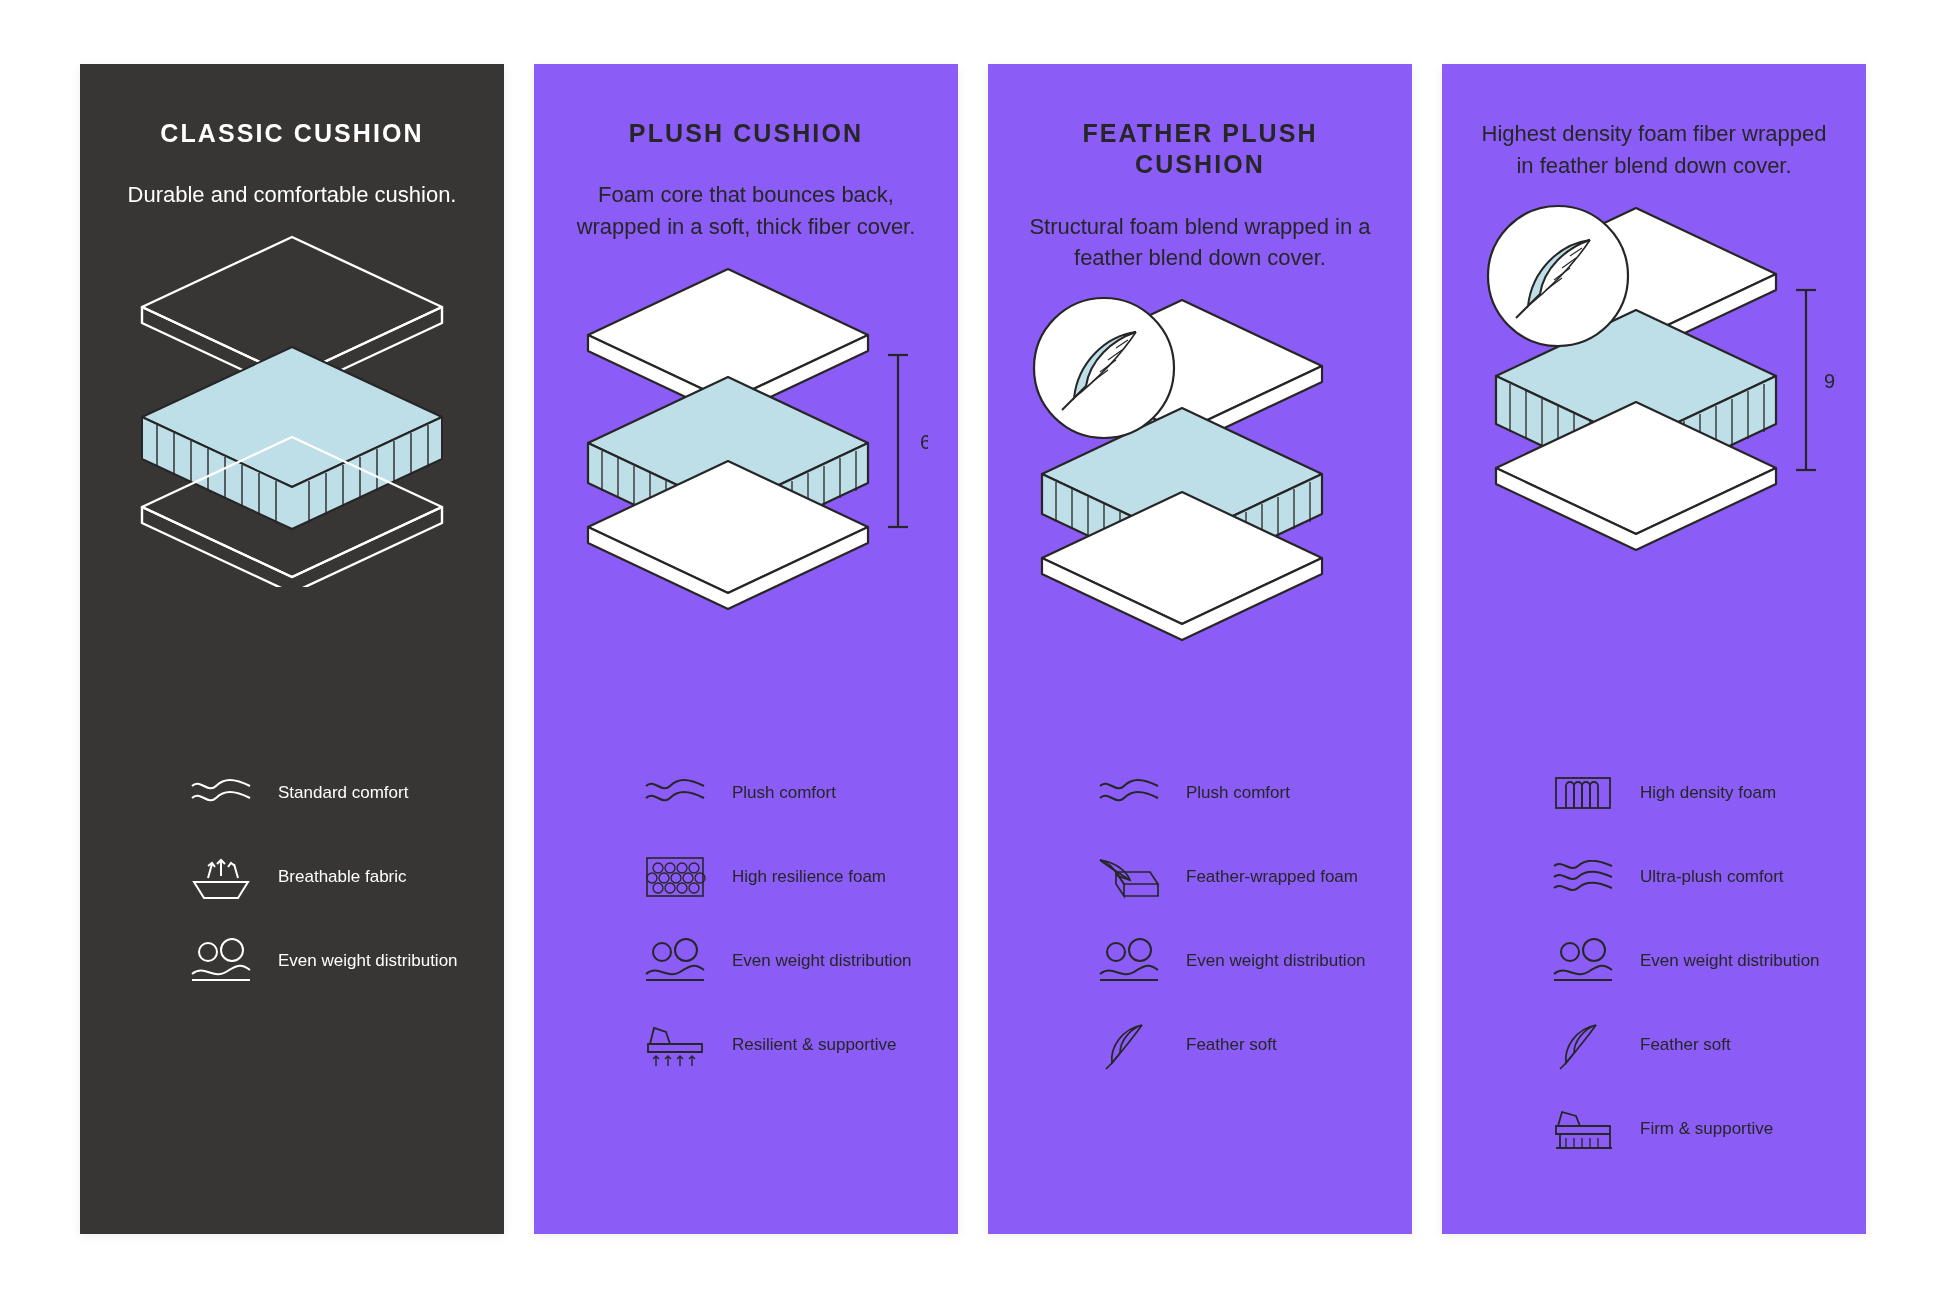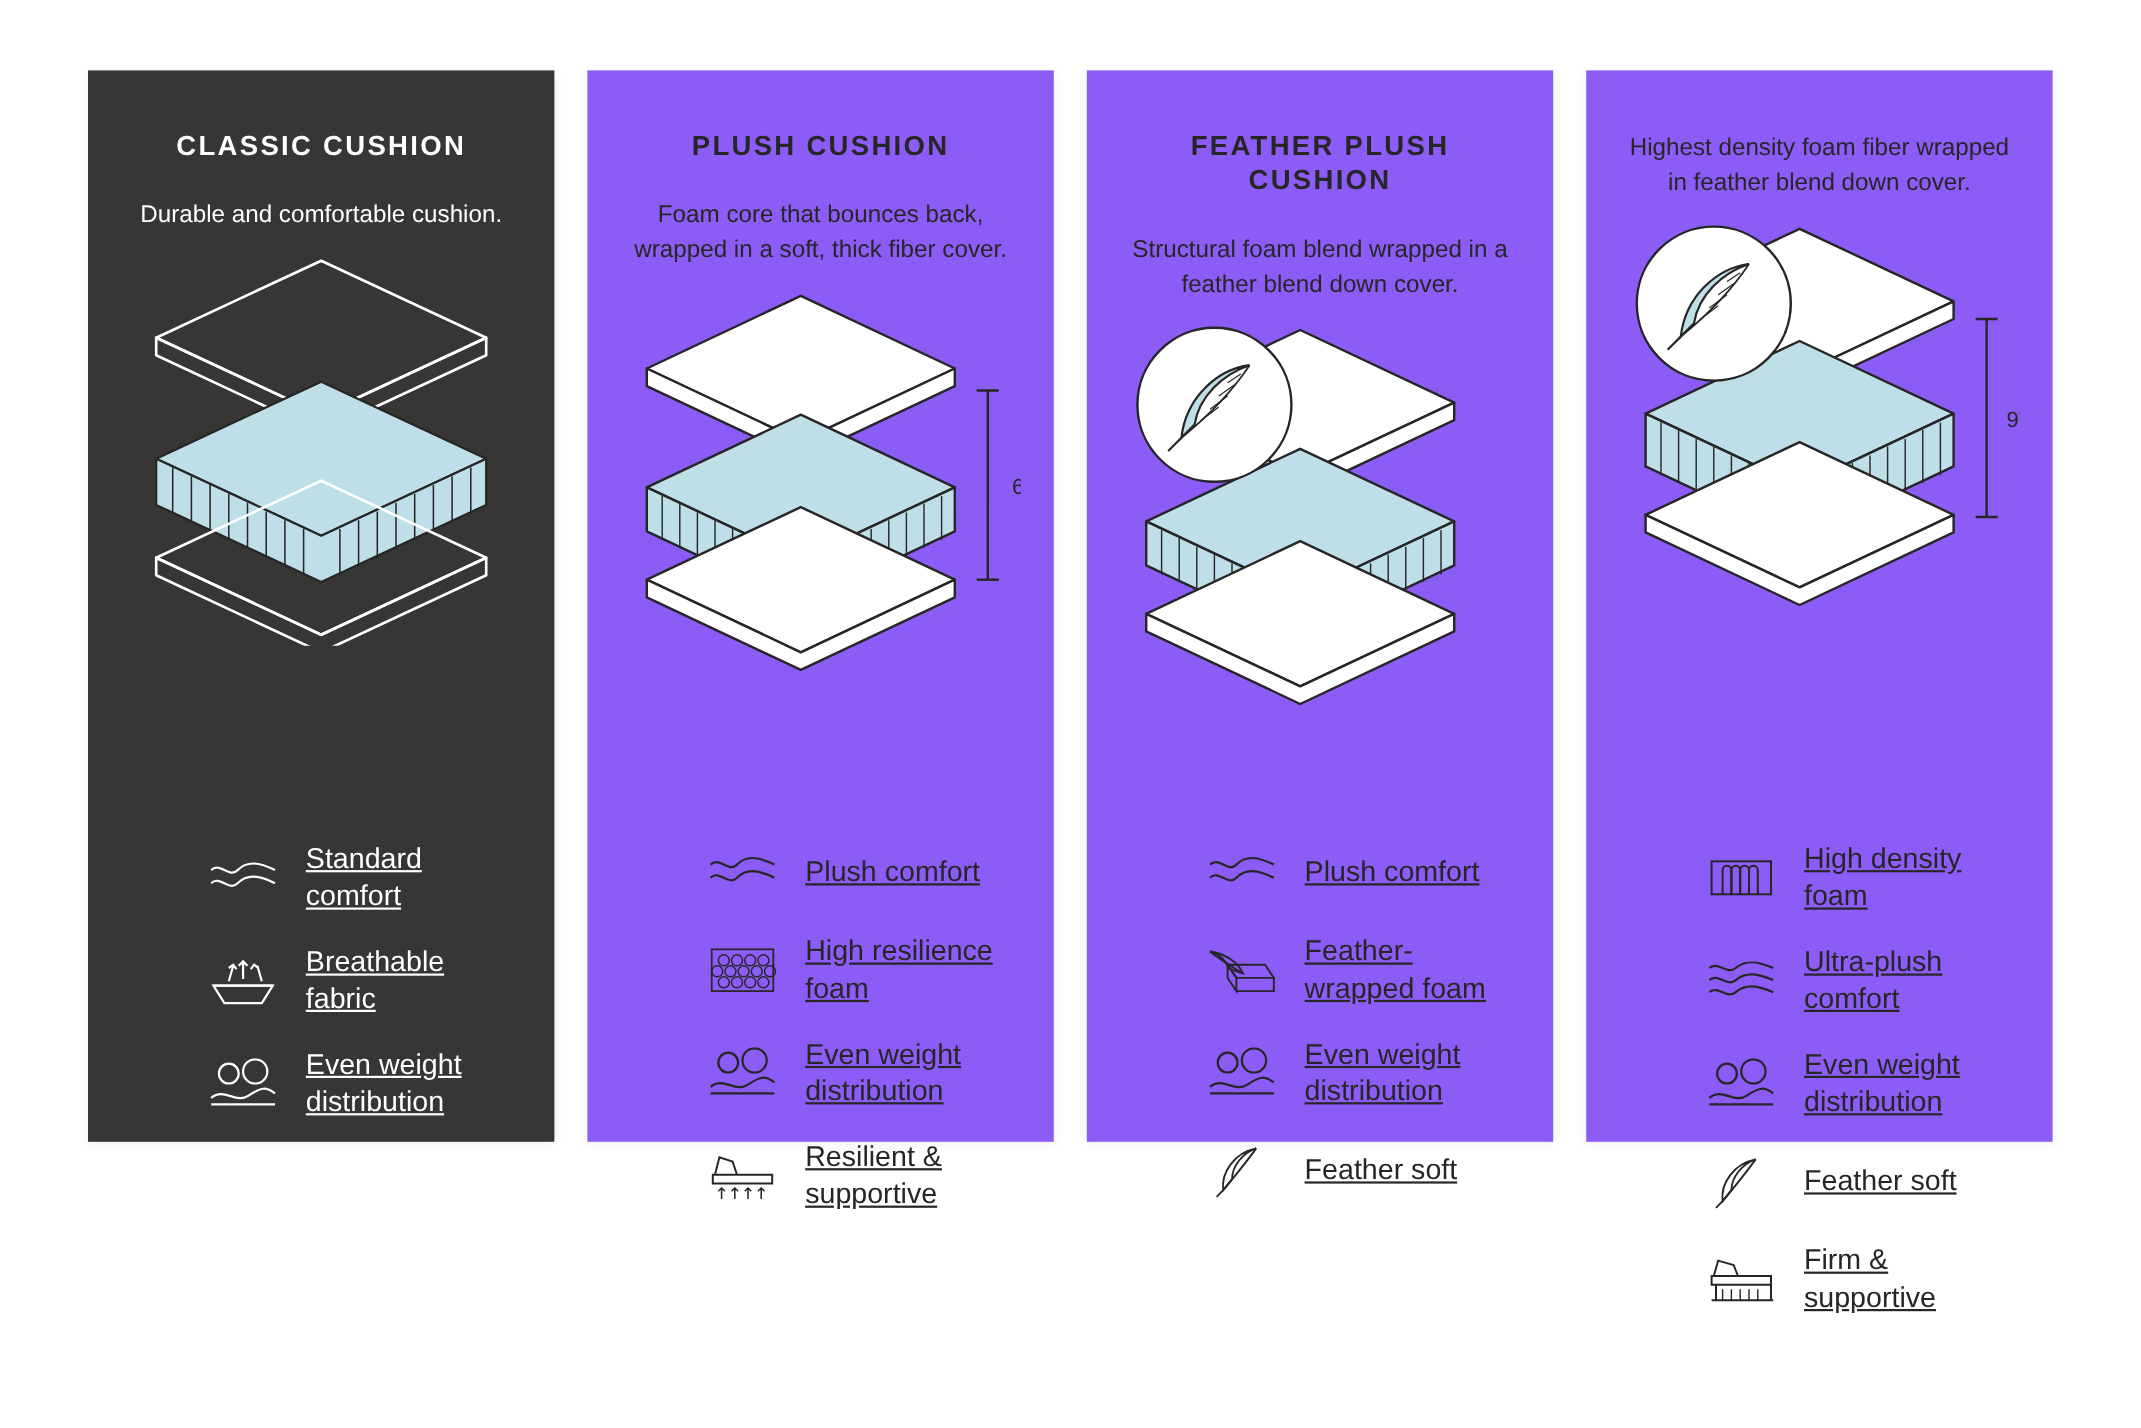--- a/index.html
+++ b/index.html
@@ -19,21 +19,21 @@
     height: 1298px;
     display: flex;
     justify-content: center;
     align-items: flex-start;
     gap: 30px;
     padding-top: 64px;
     box-sizing: border-box;
   }
   .card {
     width: 424px;
-    height: 974px;
+    height: 1170px;
     box-sizing: border-box;
     position: relative;
     padding: 54px 34px 0 34px;
     box-shadow: 0 2px 10px rgba(0,0,0,0.07);
   }
   .card.dark {
     background: #373634;
     color: #ffffff;
   }
   .card.light {
@@ -77,24 +77,23 @@
   }
   .feature .ficon {
     width: 66px;
     min-width: 66px;
     height: 52px;
     display: flex;
     align-items: center;
     justify-content: center;
   }
   .feature .flabel {
-    font-size: 26px;
+    font-size: 17px;
     line-height: 1.3;
     max-width: 240px;
-    text-decoration: underline;
   }
   .card.dark .feature .flabel { color: #ffffff; }
   .dim-label {
     font-size: 20px;
     fill: #262626;
   }
 </style>
 </head>
 <body>
 

